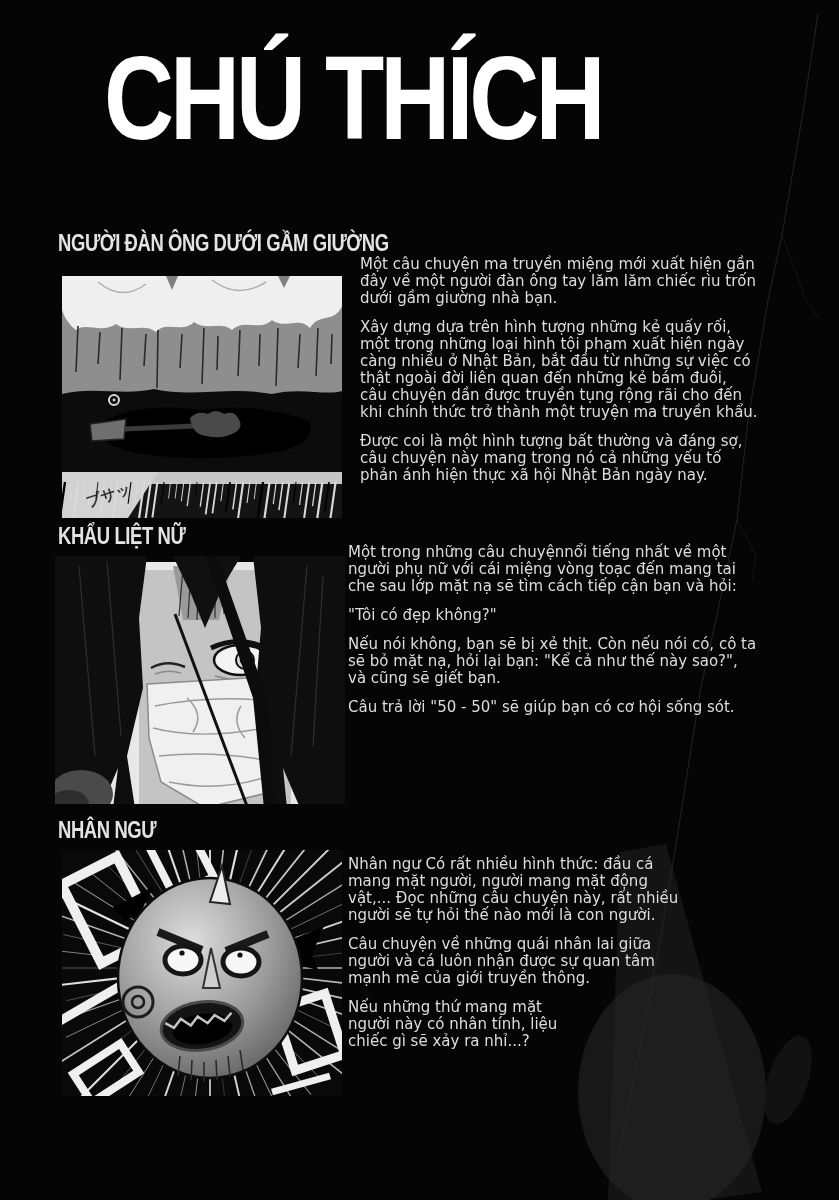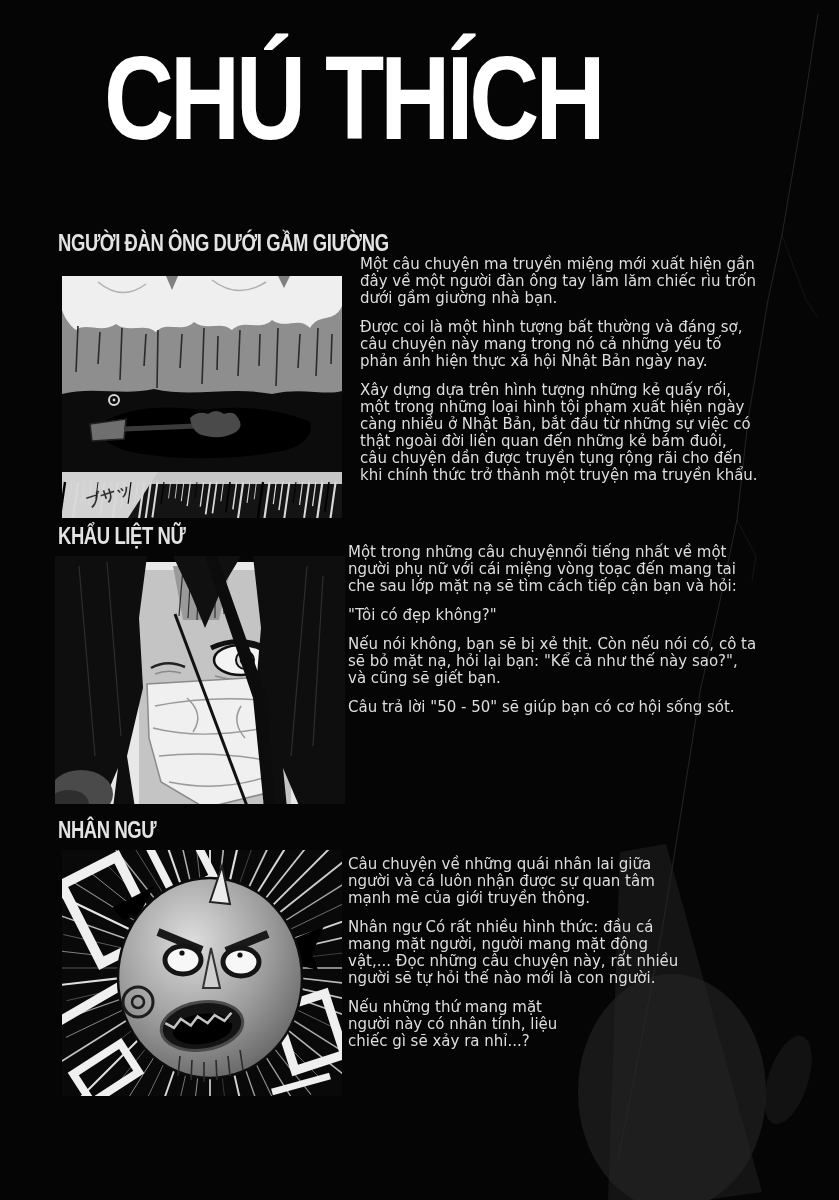--- a/index.html
+++ b/index.html
@@ -128,22 +128,22 @@
           <line x1="253.79999999999998" y1="206" x2="250.54993046151938" y2="230.12545200012391" stroke="#d9d9d9" stroke-width="1.30"></line>
           <line x1="260.4" y1="206" x2="254.74805854456497" y2="245.73761946032755" stroke="#d9d9d9" stroke-width="2.26"></line>
           <line x1="267" y1="206" x2="262.8927540932491" y2="235.69709839388088" stroke="#000" stroke-width="1.64"></line>
           <line x1="273.59999999999997" y1="206" x2="268.2489411304064" y2="243.78188265235804" stroke="#d9d9d9" stroke-width="2.14"></line>
         </g>
       <text x="22" y="226" font-size="15" font-weight="bold" fill="#141414" opacity="0.85" transform="rotate(-18 40 216)">ブサッ</text>
     </svg>
 
     <div class="txtcol" style="left:360px;top:256px;width:398px;">
       <p>Một câu chuyện ma truyền miệng mới xuất hiện gần đây về một người đàn ông tay lăm lăm chiếc rìu trốn dưới gầm giường nhà bạn.</p>
+      <p>Xây dựng dựa trên hình tượng những kẻ quấy rối, một trong những loại hình tội phạm xuất hiện ngày càng nhiều ở Nhật Bản, bắt đầu từ những sự việc có thật ngoài đời liên quan đến những kẻ bám đuôi, câu chuyện dần được truyền tụng rộng rãi cho đến khi chính thức trở thành một truyện ma truyền khẩu.</p>
       <p>Được coi là một hình tượng bất thường và đáng sợ, câu chuyện này mang trong nó cả những yếu tố phản ánh hiện thực xã hội Nhật Bản ngày nay.</p>
-      <p>Xây dựng dựa trên hình tượng những kẻ quấy rối, một trong những loại hình tội phạm xuất hiện ngày càng nhiều ở Nhật Bản, bắt đầu từ những sự việc có thật ngoài đời liên quan đến những kẻ bám đuôi, câu chuyện dần được truyền tụng rộng rãi cho đến khi chính thức trở thành một truyện ma truyền khẩu.</p>
     </div>
 
     <h2 class="sec-heading" style="left:58px;top:522px;">KHẨU LIỆT NỮ</h2>
 
     <svg class="panel" style="left:55px;top:556px;" width="290" height="258" viewBox="0 0 290 258">
       <rect x="0" y="0" width="290" height="258" fill="#e8e8e8"></rect>
       <rect x="0" y="0" width="290" height="6" fill="#050505"></rect>
 
       <rect x="84" y="14" width="152" height="238" fill="#c4c4c4"></rect>
 
@@ -312,19 +312,19 @@
           <line x1="130" y1="210" x2="129" y2="230"></line>
         <line x1="142" y1="212" x2="142" y2="232"></line>
           <line x1="154" y1="210" x2="155" y2="230"></line>
         <line x1="166" y1="206" x2="168" y2="226"></line>
           <line x1="178" y1="200" x2="181" y2="220"></line>
       </g>
       <rect x="0" y="246" width="280" height="8" fill="#050505"></rect>
     </svg>
 
     <div class="txtcol" style="left:348px;top:856px;width:332px;">
+      <p>Nhân ngư Có rất nhiều hình thức: đầu cá mang mặt người, người mang mặt động vật,... Đọc những câu chuyện này, rất nhiều người sẽ tự hỏi thế nào mới là con người.</p>
       <p>Câu chuyện về những quái nhân lai giữa người và cá luôn nhận được sự quan tâm mạnh mẽ của giới truyền thông.</p>
-      <p>Nhân ngư Có rất nhiều hình thức: đầu cá mang mặt người, người mang mặt động vật,... Đọc những câu chuyện này, rất nhiều người sẽ tự hỏi thế nào mới là con người.</p>
       <p class="narrow">Nếu những thứ mang mặt người này có nhân tính, liệu chiếc gì sẽ xảy ra nhỉ...?</p>
     </div>
 
   </div>
 </div>
 
 </body></html>

